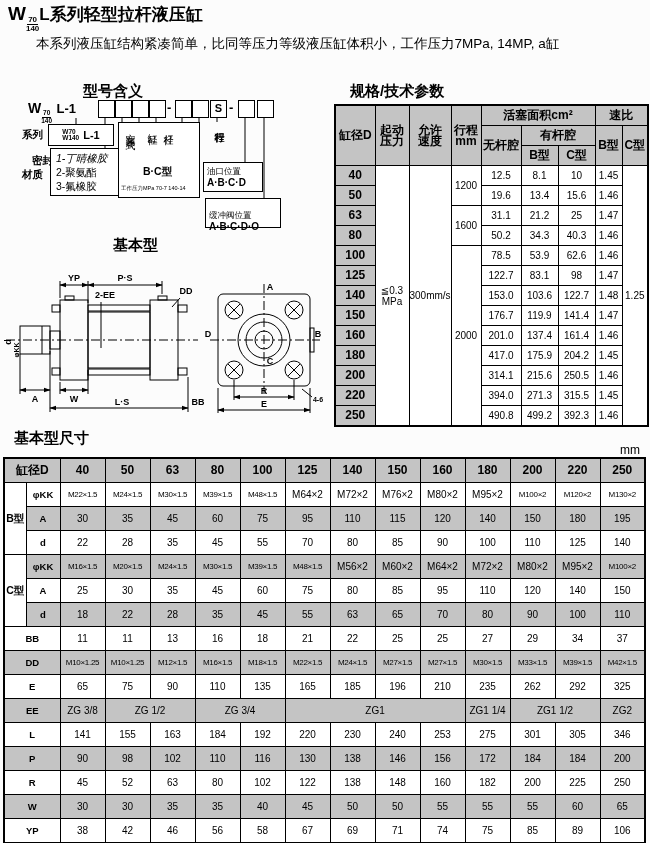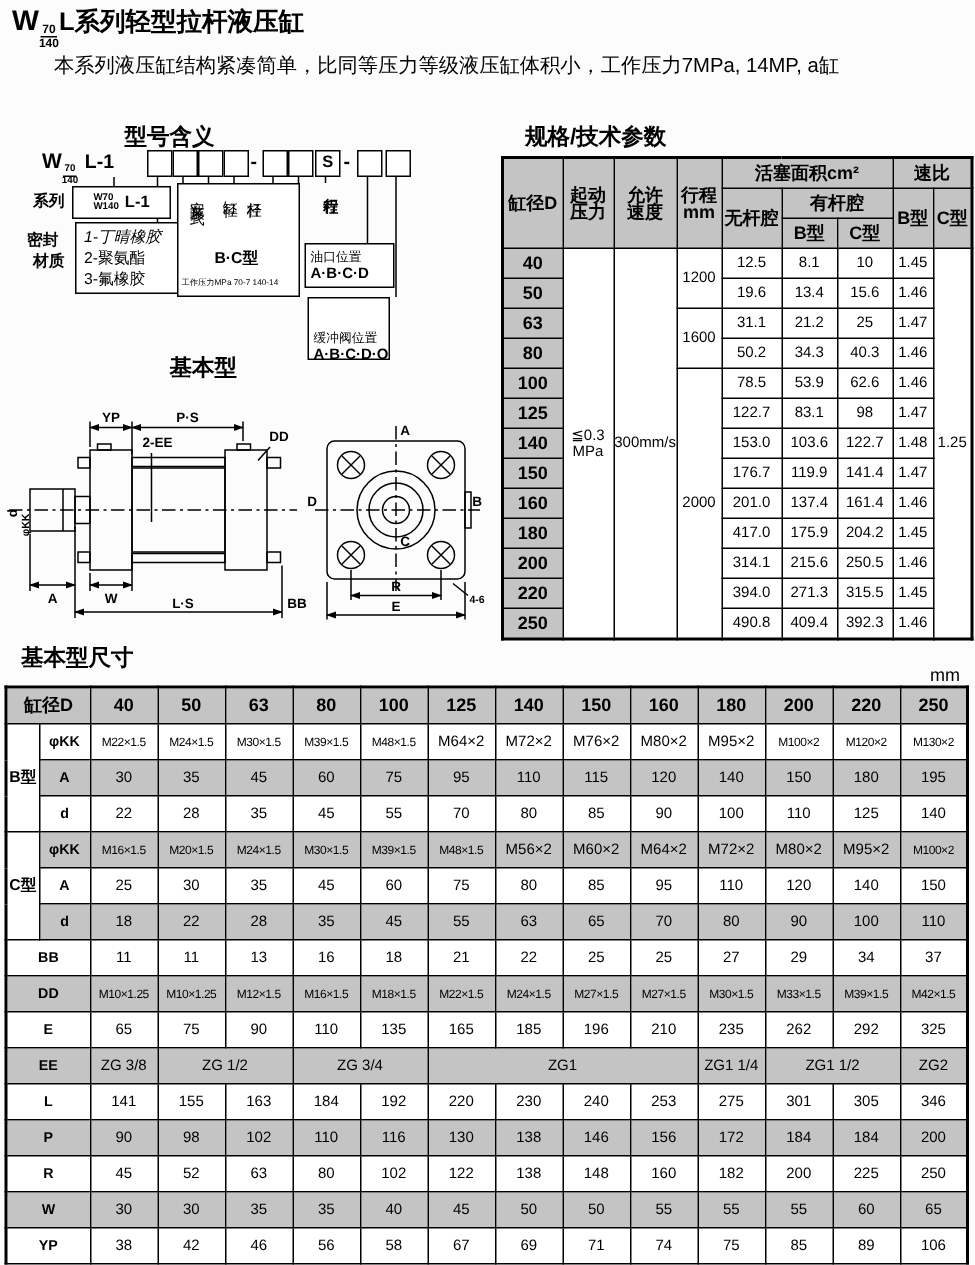--- a/index.html
+++ b/index.html
@@ -89,21 +89,21 @@
 
   <div class="dlab b" style="left:12px;top:30px;">系列</div>
   <div class="dbox" style="left:38px;top:26px;width:64px;height:20px;display:flex;align-items:center;justify-content:center;gap:4px;">
     <span style="display:inline-flex;flex-direction:column;font-size:6.5px;line-height:6.5px;font-weight:bold;">
       <span>W70</span>
       <span>W140</span>
     </span>
     <span class="b" style="font-size:11px;">L-1</span>
   </div>
 
-  <div class="dlab b" style="left:8px;top:56px;">密封</div>
+  <div class="dlab b" style="left:22px;top:56px;">密封</div>
   <div class="dlab b" style="left:12px;top:70px;">材质</div>
   <div class="dbox" style="left:40px;top:50px;width:100px;height:48px;padding:2px 0 0 5px;box-sizing:border-box;">
     <div class="dlab" style="position:static;line-height:14px;font-style:italic;">1-丁晴橡胶</div>
     <div class="dlab" style="position:static;line-height:14px;">2-聚氨酯</div>
     <div class="dlab" style="position:static;line-height:14px;">3-氟橡胶</div>
   </div>
 
   <div class="dbox" style="left:108px;top:24px;width:80px;height:74px;">
     <span class="vt" style="left:4px;top:3px;height:66px;">安装形式</span>
     <span class="vt" style="left:26px;top:3px;height:34px;">缸径</span>
@@ -113,21 +113,21 @@
   </div>
 
   <span class="vt b" style="left:202px;top:26px;height:30px;">行程</span>
 
   <div class="dbox" style="left:193px;top:64px;width:60px;height:30px;padding:2px 3px;box-sizing:border-box;">
     <div style="font-size:8.5px;line-height:12px;">油口位置</div>
     <div class="b" style="font-size:10px;line-height:12px;">A·B·C·D</div>
   </div>
 
 
-  <div class="dbox" style="left:195px;top:100px;width:55px;height:30px;padding:20px 3px;box-sizing:border-box;">
+  <div class="dbox" style="left:195px;top:100px;width:76px;height:30px;padding:10px 3px;box-sizing:border-box;">
     <div style="font-size:8.5px;line-height:12px;">缓冲阀位置</div>
     <div class="b" style="font-size:10px;line-height:12px;">A·B·C·D·O</div>
   </div>
 </div>
 
 <h2 class="abs" style="left:350px;top:82px;">规格/技术参数</h2>
 <table id="spec-table" class="abs" style="left:334px;top:104px;width:313px;">
   <colgroup>
     <col style="width:40px">
       <col style="width:34px">
@@ -244,21 +244,21 @@
       <tr>
         <td class="g hd">220</td>
         <td>394.0</td>
         <td>271.3</td>
         <td>315.5</td>
         <td>1.45</td>
       </tr>
       <tr>
         <td class="g hd">250</td>
         <td>490.8</td>
-        <td>409.4</td>
+        <td>499.2</td>
         <td>392.3</td>
         <td>1.46</td>
       </tr>
     </tbody>
   </table>
 
 <h2 class="abs" style="left:113px;top:236px;">基本型</h2>
 <svg class="abs" style="left:2px;top:252px;" width="330" height="172" viewBox="0 0 330 172">
   <defs>
     <marker id="ar" viewBox="0 0 10 10" refX="9" refY="5" markerWidth="7" markerHeight="7" orient="auto-start-reverse">

